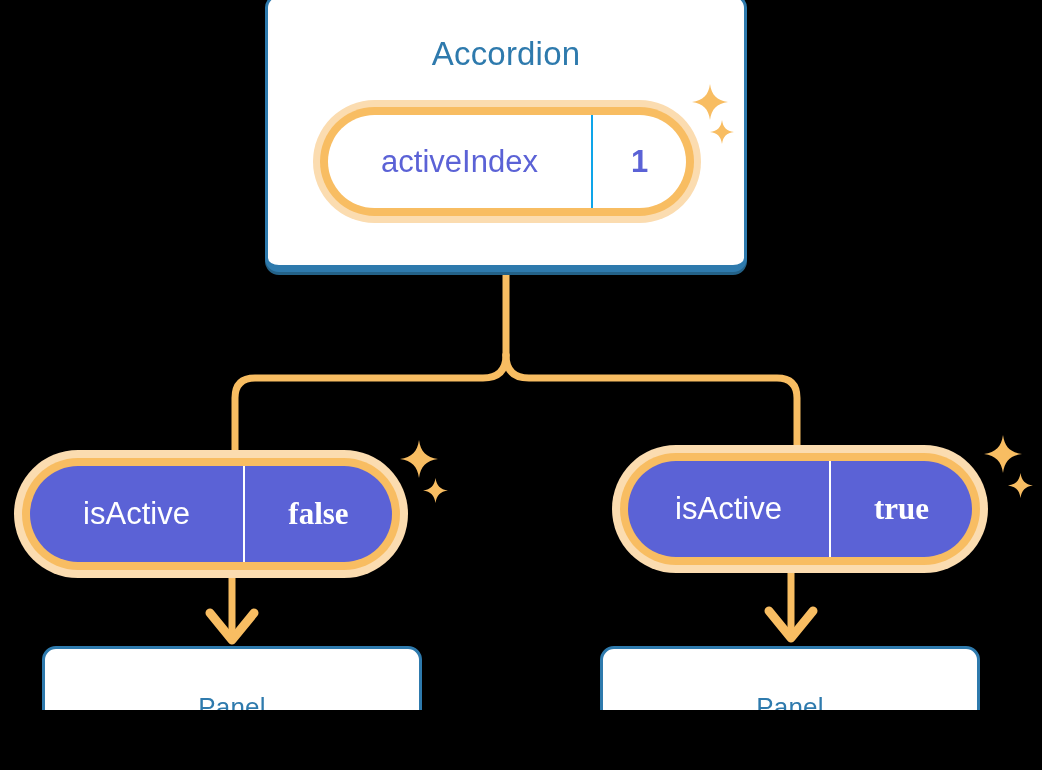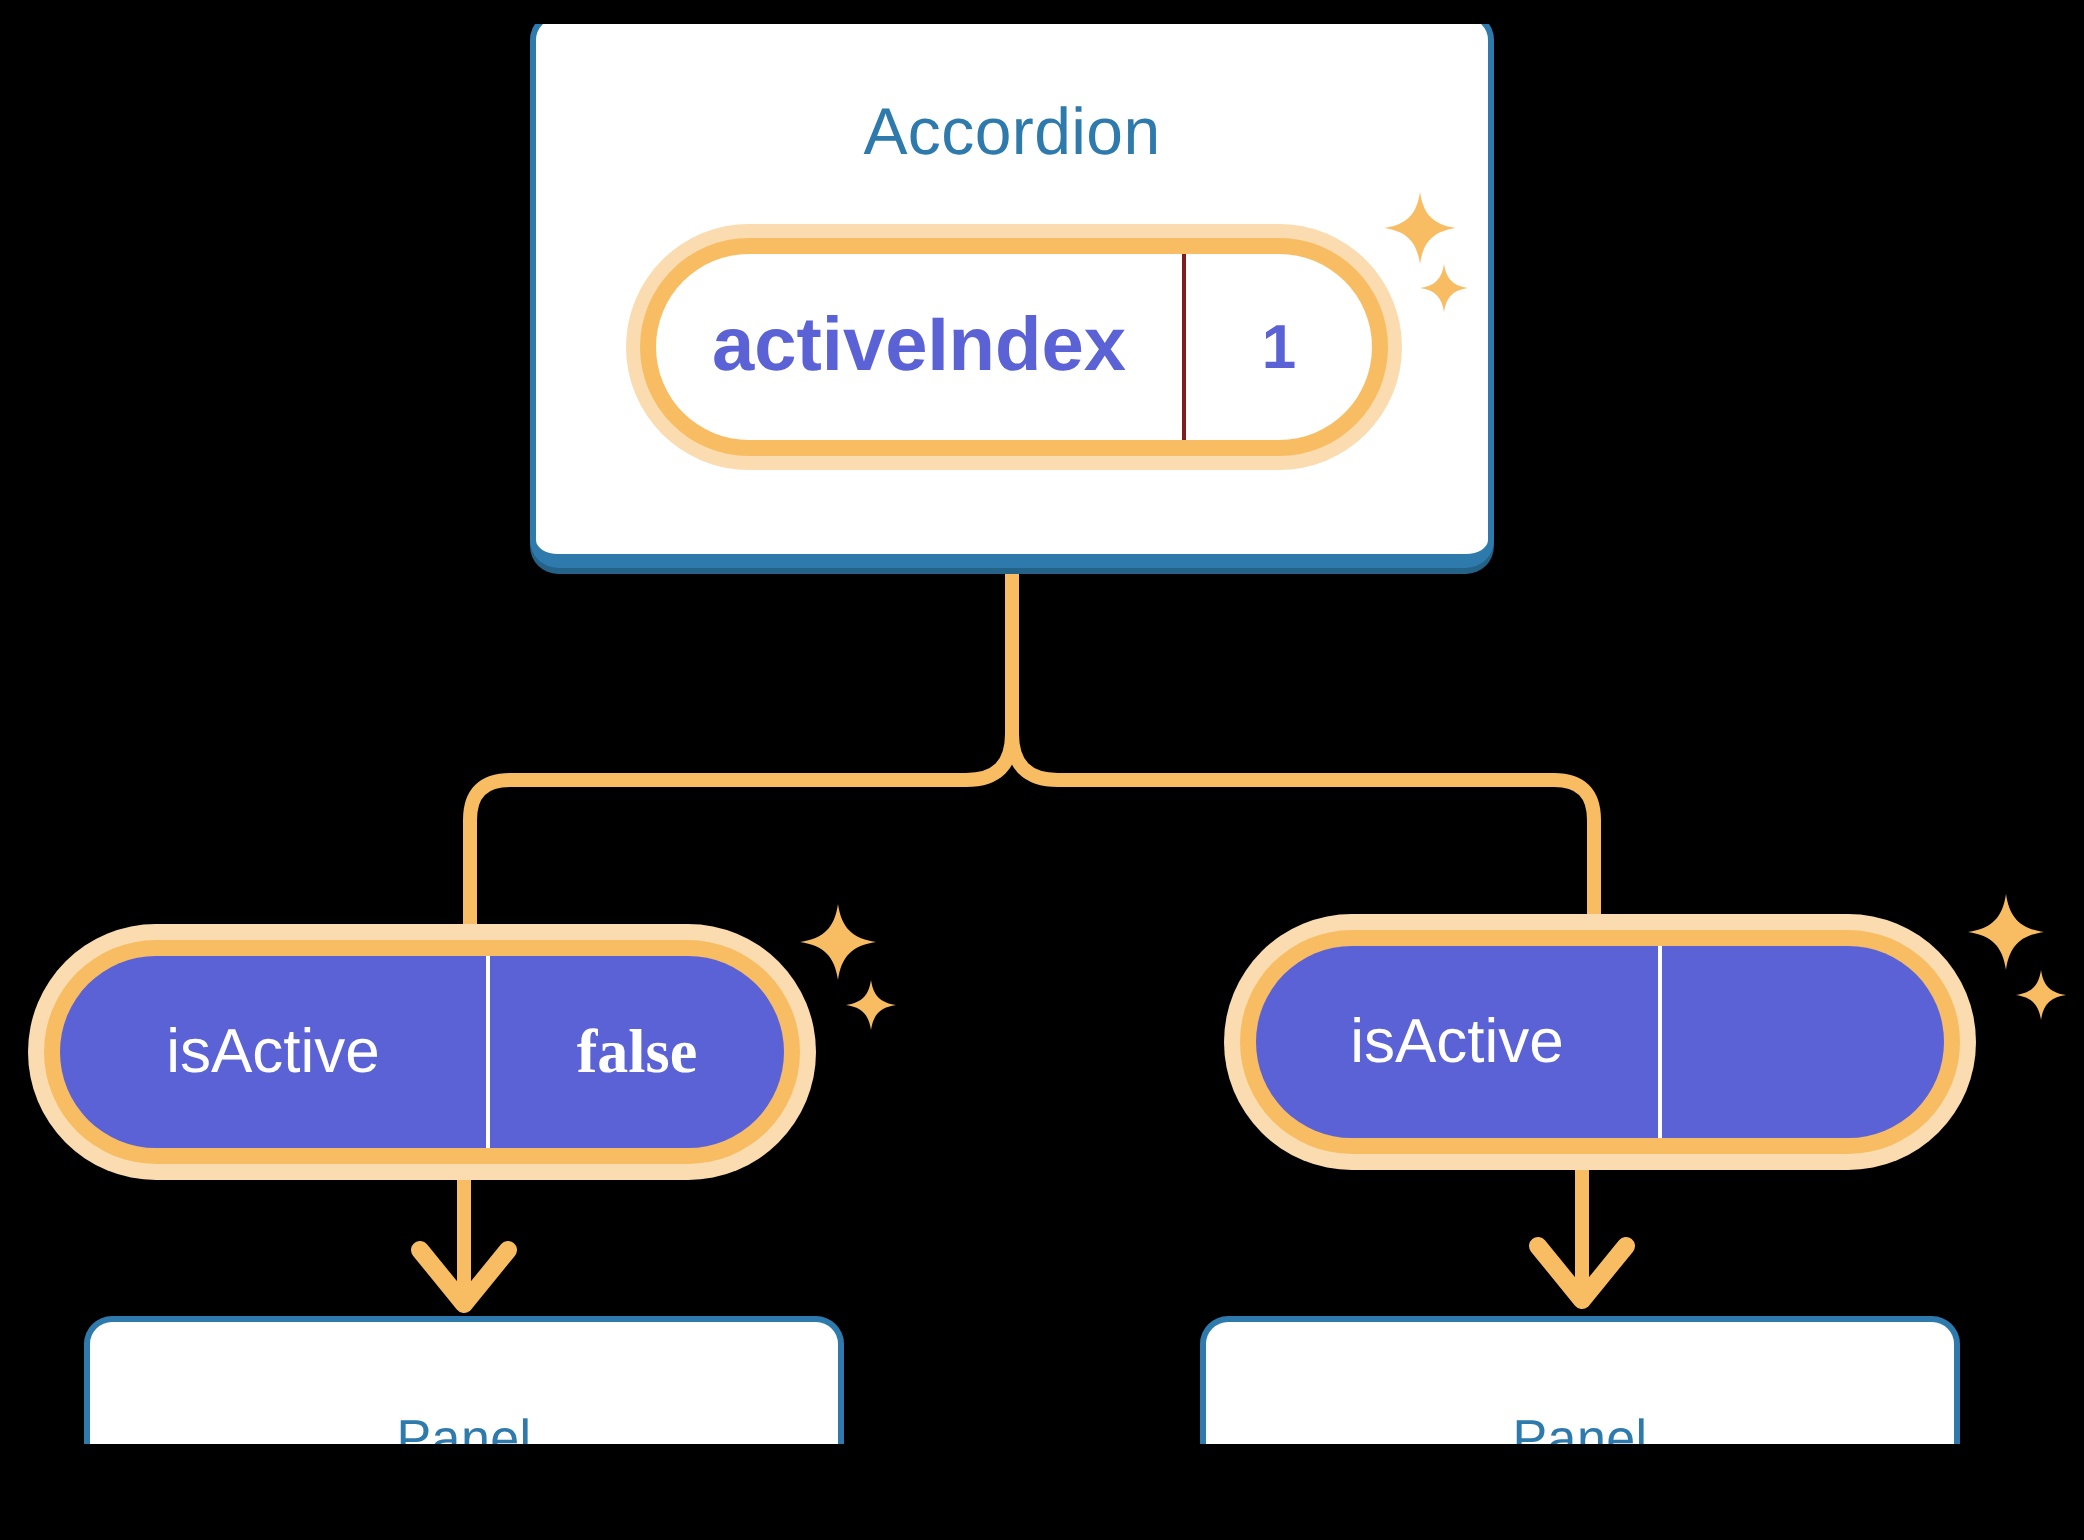--- a/index.html
+++ b/index.html
@@ -7,21 +7,20 @@
     padding: 0;
     background: #000000;
   }
   #stage {
     position: relative;
     width: 1042px;
     height: 710px;
     background: #000000;
     font-family: "Liberation Sans", sans-serif;
     overflow: hidden;
-    margin-top: 12px;
   }
 
   
   .node-card {
     position: absolute;
     box-sizing: border-box;
     background: #ffffff;
     border: 3px solid #2e7aad;
     border-bottom-width: 7px;
     border-radius: 14px;
@@ -107,23 +106,22 @@
   #pill-active-index .pill-ring {
     left: 320px; top: 107px; width: 374px; height: 109px;
   }
   #pill-active-index .pill-body {
     left: 328px; top: 115px; width: 358px; height: 93px;
     background: #ffffff;
   }
   #pill-active-index .pill-key {
     width: 265px;
     color: #5b62d6;
-    font-size: 38px;
-    border-right: 2px solid #7f1d1d;
-    font-weight: bold;
+    font-size: 31px;
+    border-right: 2px solid #0ea5e9;
   }
   #pill-active-index .pill-val {
     width: 93px;
     color: #5b62d6;
     font-size: 31px;
     font-weight: bold;
   }
 
   
   .pill-indigo .pill-glow { background: #fbdcb0; }
@@ -221,20 +219,21 @@
   </svg>
   <svg class="sparkle" style="left:423px; top:478px; width:25px; height:25px;" viewBox="0 0 24 24">
     <path d="M12 0 C13.1 7.5 16.5 10.9 24 12 C16.5 13.1 13.1 16.5 12 24 C10.9 16.5 7.5 13.1 0 12 C7.5 10.9 10.9 7.5 12 0 Z" fill="#f8bd62"></path>
   </svg>
 
   <div id="pill-is-active-right" class="state-pill pill-indigo">
     <div class="pill-glow"></div>
     <div class="pill-ring"></div>
     <div class="pill-body">
       <div class="pill-cell pill-key">isActive</div>
+      <div class="pill-cell pill-val">true</div>
     </div>
   </div>
 
   <svg class="sparkle" style="left:984px; top:435px; width:38px; height:38px;" viewBox="0 0 36 36">
     <path d="M18 0 C19.6 11.2 24.8 16.4 36 18 C24.8 19.6 19.6 24.8 18 36 C16.4 24.8 11.2 19.6 0 18 C11.2 16.4 16.4 11.2 18 0 Z" fill="#f8bd62"></path>
   </svg>
   <svg class="sparkle" style="left:1008px; top:473px; width:25px; height:25px;" viewBox="0 0 24 24">
     <path d="M12 0 C13.1 7.5 16.5 10.9 24 12 C16.5 13.1 13.1 16.5 12 24 C10.9 16.5 7.5 13.1 0 12 C7.5 10.9 10.9 7.5 12 0 Z" fill="#f8bd62"></path>
   </svg>
 

